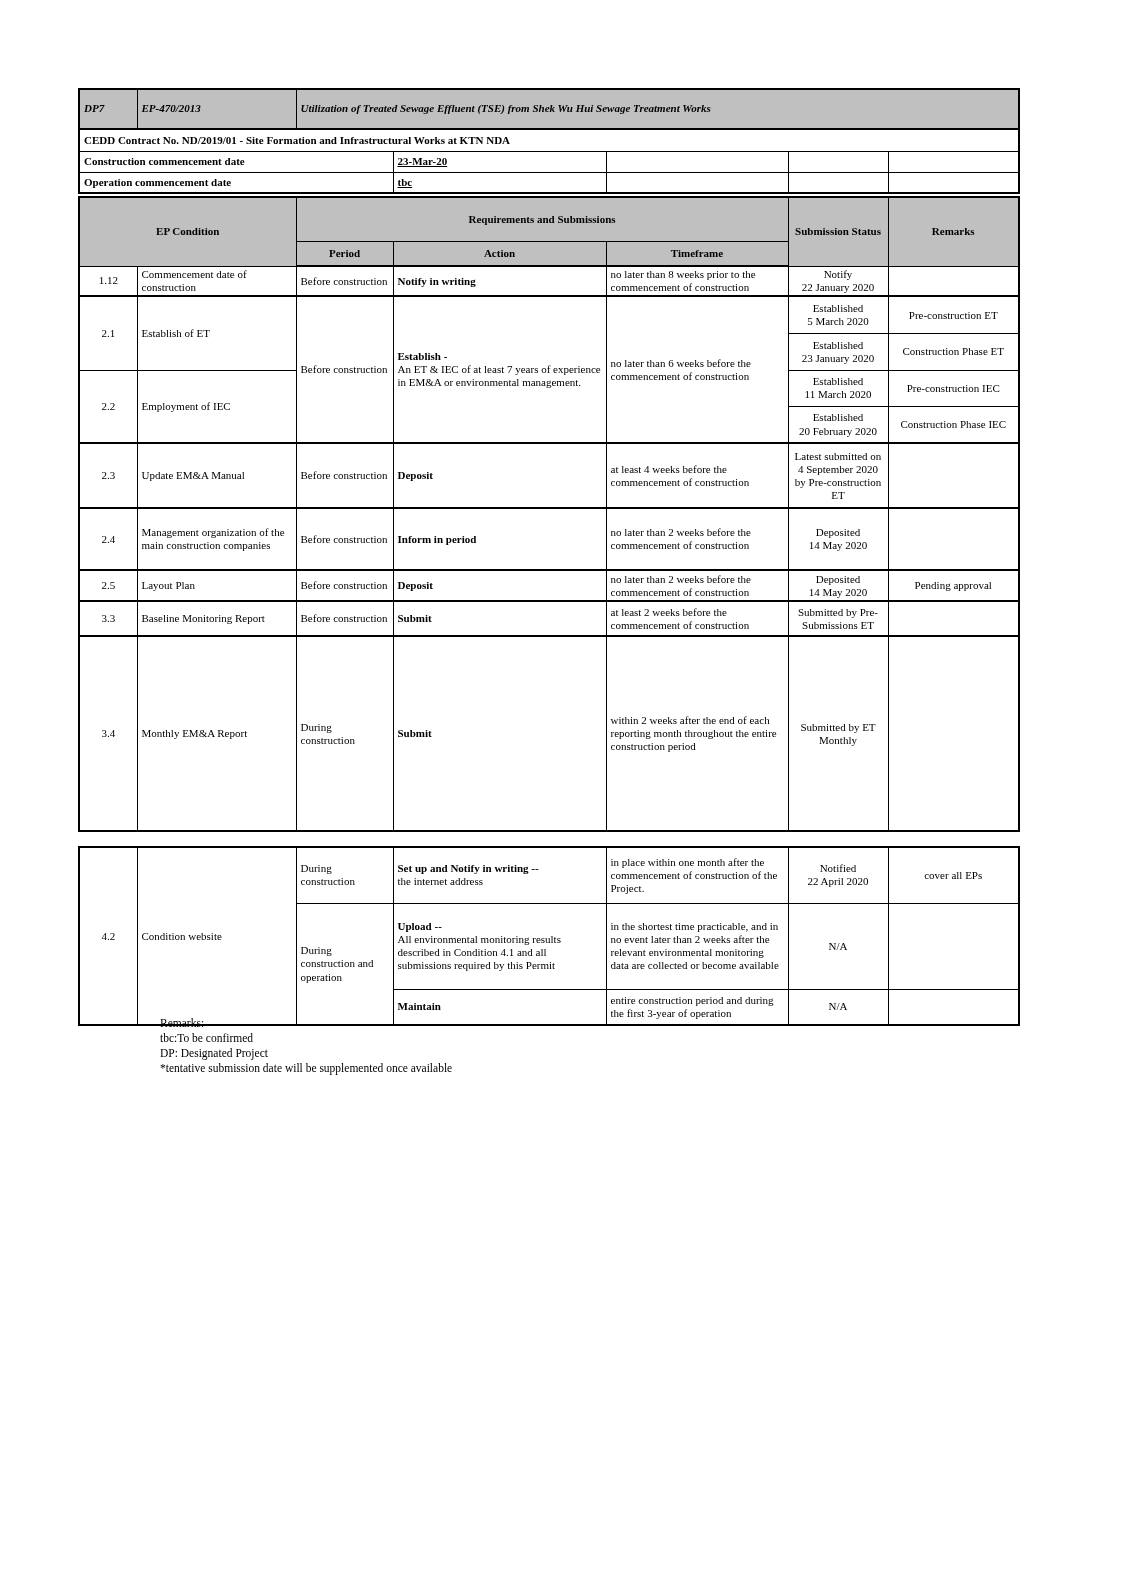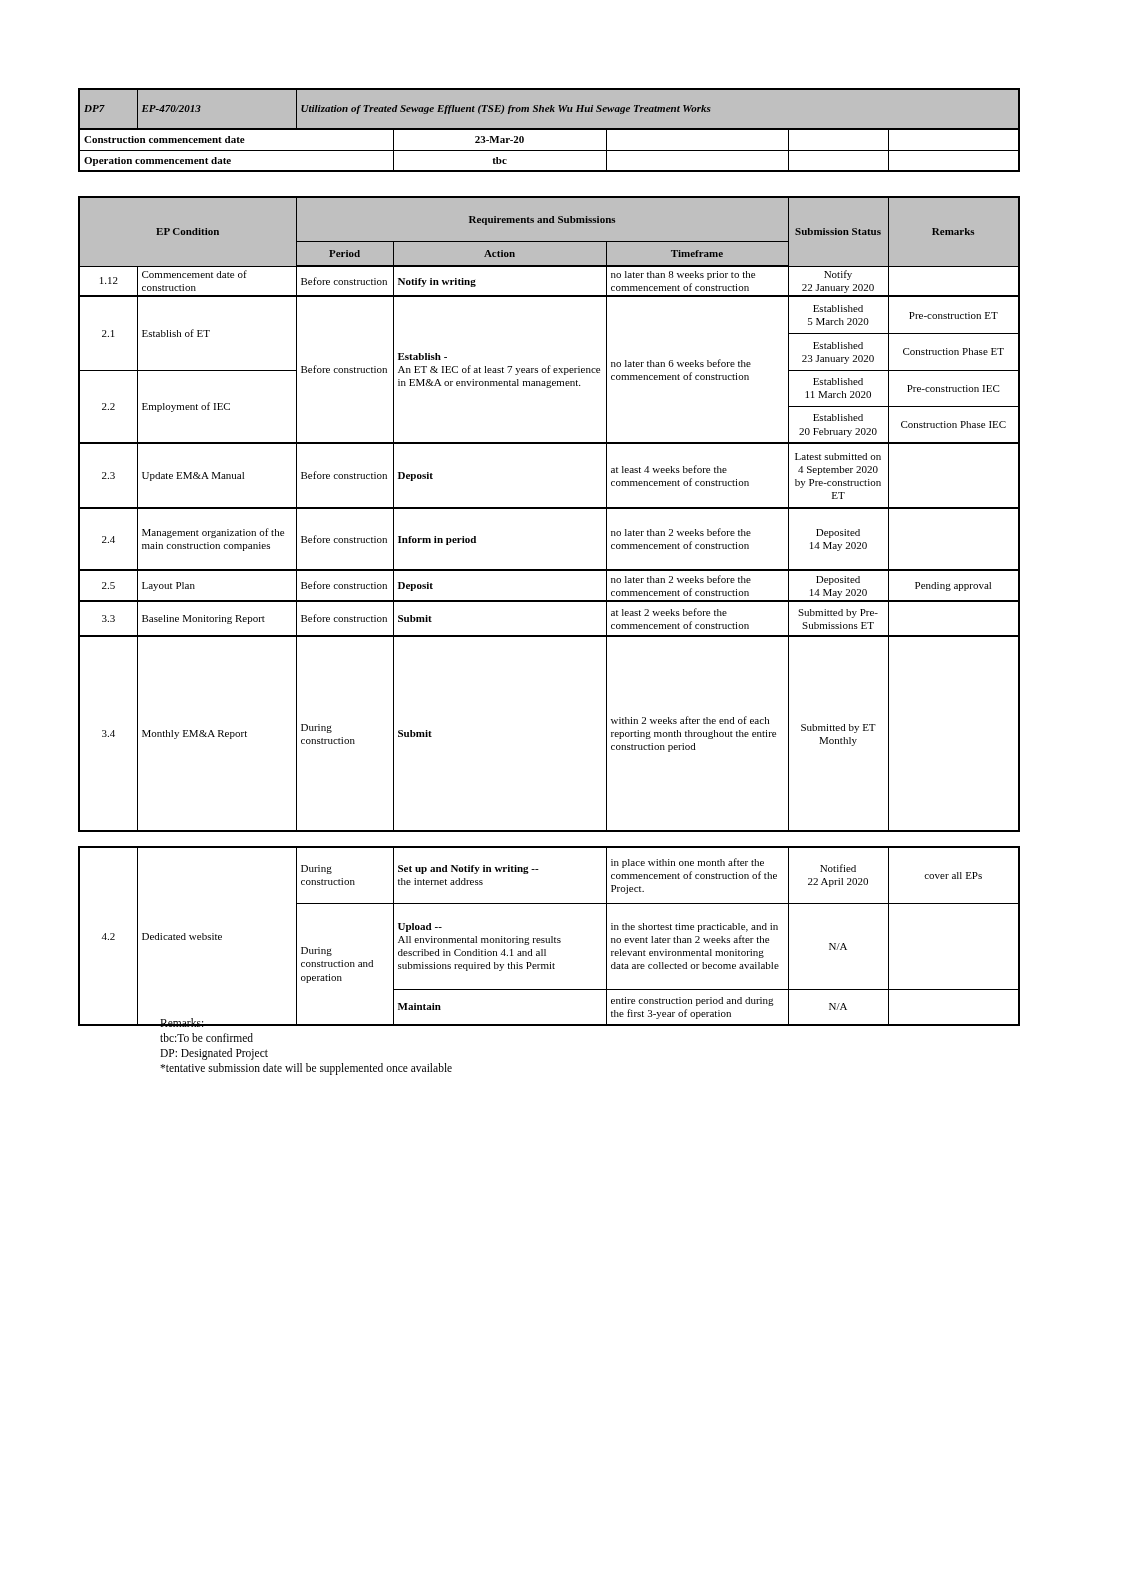--- a/index.html
+++ b/index.html
@@ -14,21 +14,21 @@
   table.sheet td {
     border:1px solid #000; padding:1px 4px; vertical-align:middle;
     font-size:11px; line-height:1.2; white-space:pre-line; overflow:hidden;
   }
   .t-top  { top:88px; }
   .t-main { top:196px; }
   .t-sub  { top:846px; }
   .gray { background:#c0c0c0;font-style:italic; }
   .b { font-weight:bold; }
   .c { text-align:center; }
-  .r { text-align:center; }
+  .r { text-align:left;text-decoration:underline; }
   .fs13 { font-size:13.5px; line-height:1.15; }
   tr.thick td { border-top-width:2px; }
   tr.botthick td { border-bottom-width:2px; }
   td.hcell { font-weight:bold; text-align:center; background:#c0c0c0; font-size:11.5px;margin-left:44px; }
   .blk { display:block; }
   .footer {
     position:absolute; left:137px; top:1016px;
     font-size:11.5px; line-height:15px; white-space:nowrap;margin-left:23px;
   }
 </style>
@@ -45,20 +45,23 @@
       <col style="width:213px">
         <col style="width:182px">
         <col style="width:100px">
         <col style="width:131px">
     </colgroup>
     <tbody>
         <tr class="botthick" style="height:40px">
       <td class="gray b fs13">DP7</td>
       <td class="gray b fs13">EP-470/2013</td>
       <td class="gray b fs13" colspan="5">Utilization of Treated Sewage Effluent (TSE) from Shek Wu Hui Sewage Treatment Works</td>
+    </tr>
+    <tr style="height:22px">
+      <td class="b fs13" colspan="7">CEDD Contract No. ND/2019/01 - Site Formation and Infrastructural Works at KTN NDA</td>
     </tr>
     <tr style="height:21px">
       <td class="b fs13" colspan="3">Construction commencement date</td>
       <td class="b fs13 r">23-Mar-20</td>
       <td></td>
       <td></td>
       <td></td>
     </tr>
     <tr style="height:21px">
       <td class="b fs13" colspan="3">Operation commencement date</td>
@@ -199,21 +202,21 @@
         <col style="width:159px">
         <col style="width:97px">
       <col style="width:213px">
         <col style="width:182px">
         <col style="width:100px">
         <col style="width:131px">
     </colgroup>
     <tbody>
         <tr style="height:44px">
       <td class="c" rowspan="3">4.2</td>
-      <td rowspan="3">Dedicated website</td>
+      <td rowspan="3">Condition website</td>
       <td>During construction</td>
       <td>
         <span class="b">Set up and Notify in writing --</span><span class="blk">the internet address</span>
       </td>
       <td>in place within one month after the commencement of construction of the Project.</td>
       <td class="c">Notified
 22 April 2020</td>
       <td class="c">cover all EPs</td>
     </tr>
     <tr style="height:86px">

